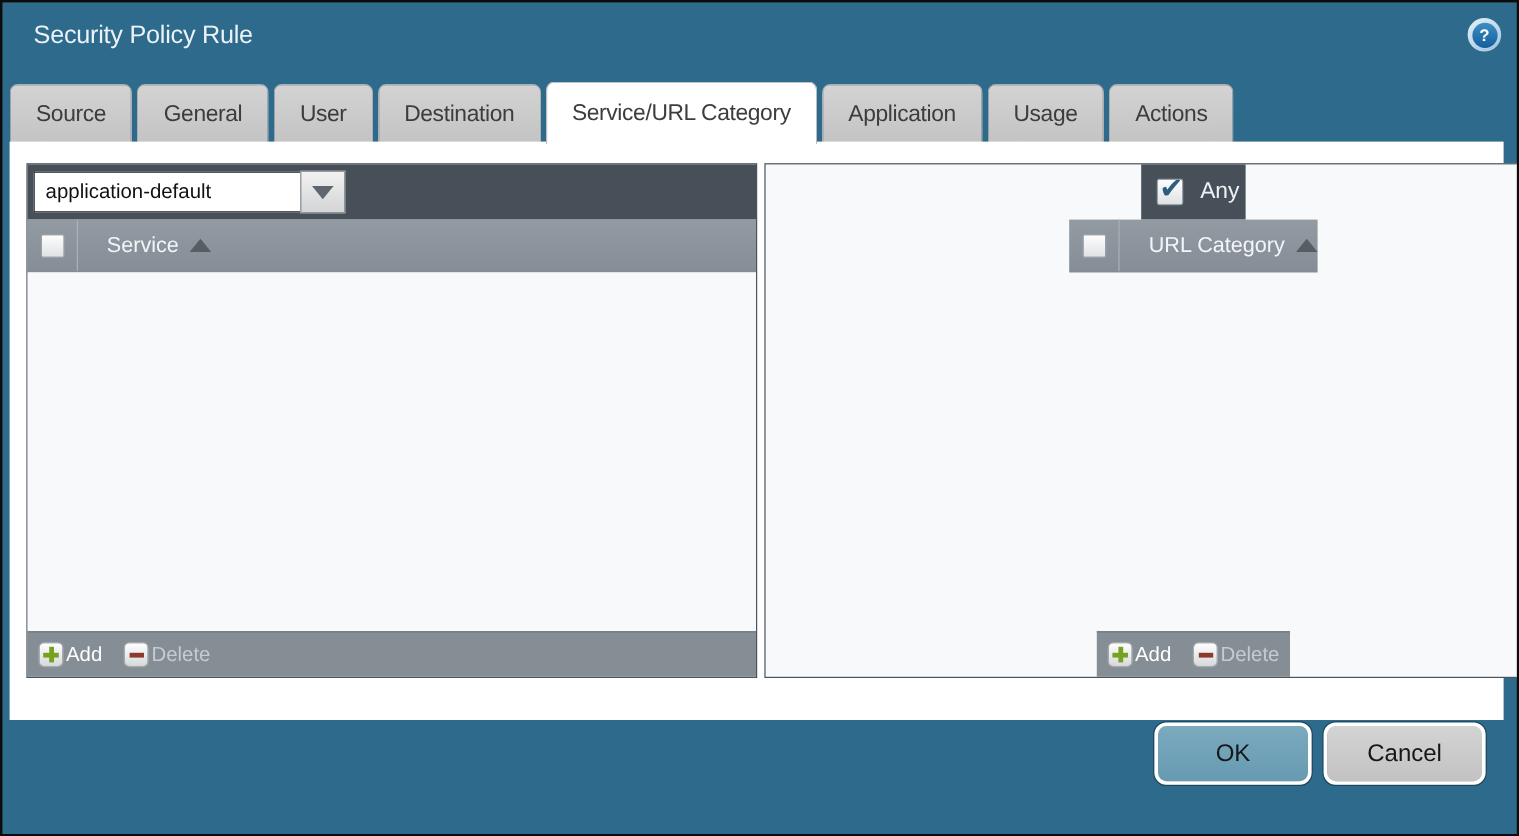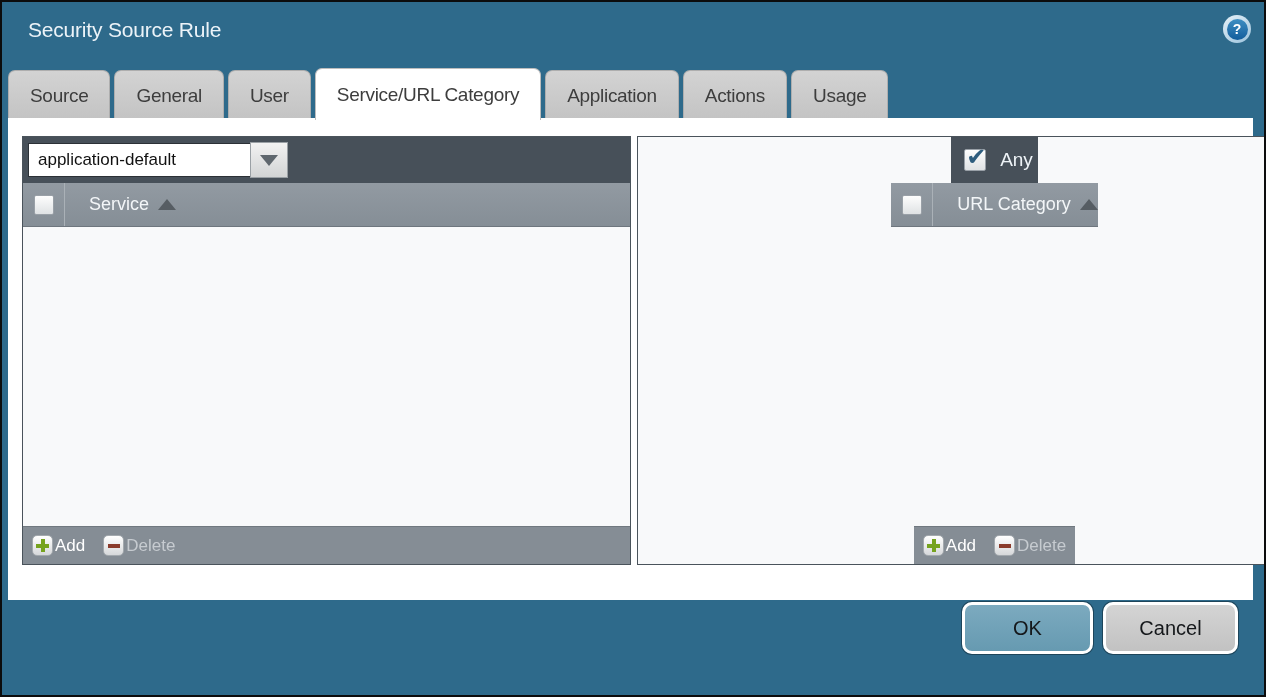--- a/index.html
+++ b/index.html
@@ -124,34 +124,35 @@
     display:flex;align-items:center;justify-content:center;cursor:pointer;
   }
   .ok-btn{left:960px;width:131px;background:linear-gradient(#7caabf,#669ab1);}
   .cancel-btn{left:1101px;width:135px;background:linear-gradient(#d4d4d4,#c2c2c2);}
 </style>
 </head>
 <body>
 
 <div class="screen">
 
-  <div class="title">Security Source Rule</div>
+  <div class="title">Security Policy Rule</div>
 
   <div class="help">
     <div class="help-inner">?</div>
   </div>
 
   <div class="tabs" id="tabs">
       <div class="tab">Source</div>
       <div class="tab">General</div>
       <div class="tab">User</div>
+      <div class="tab">Destination</div>
       <div class="tab active">Service/URL Category</div>
       <div class="tab">Application</div>
+      <div class="tab">Usage</div>
       <div class="tab">Actions</div>
-      <div class="tab">Usage</div>
     </div>
 
   <div class="content">
 
     <div class="panel left">
       <div class="ptoolbar">
         <div class="combo">
           <input class="combo-input" value="application-default" style="">
           <div class="combo-btn">
             <span class="tri-down"></span>

